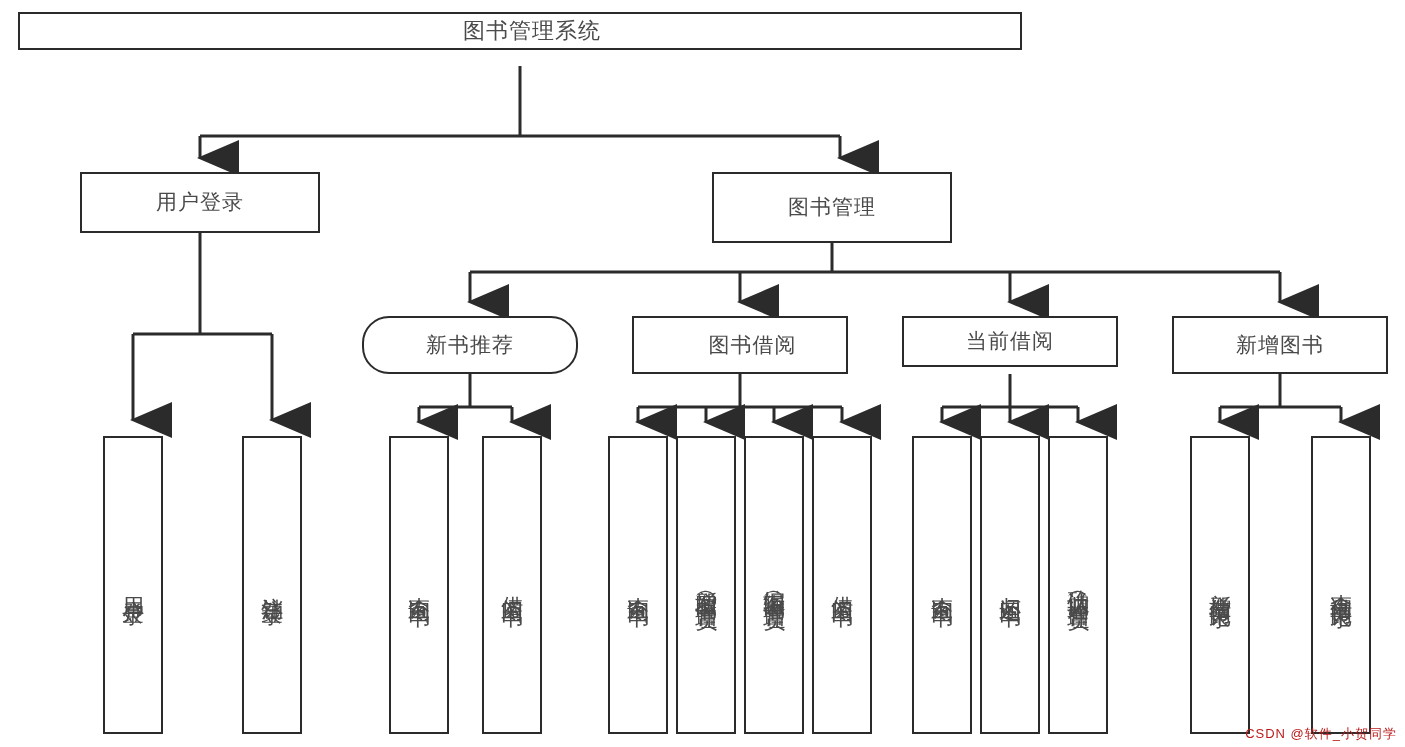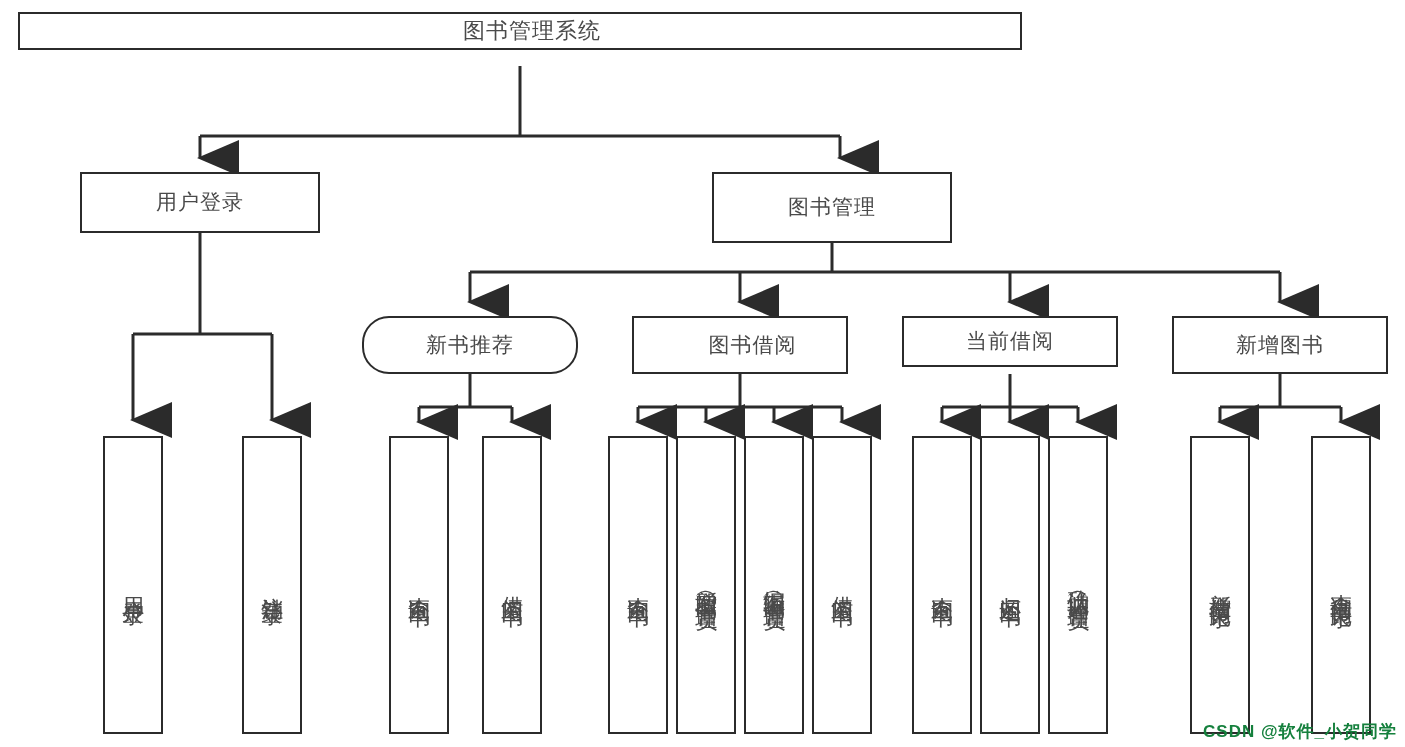--- a/index.html
+++ b/index.html
@@ -41,26 +41,25 @@
     font-size:22px;
     line-height:1.30;
     letter-spacing:3px;
     white-space:normal;
     text-align:center;
     color:#4a4a4a;
   }
   .watermark{
     position:absolute;
     right:8px;bottom:4px;
-    font-size:17px;
-    color:#15803d;
+    font-size:13px;
+    color:#b91c1c;
     letter-spacing:1px;
     white-space:nowrap;
     z-index:5;
-    font-weight:bold;
   }
 </style>
 </head>
 <body>
 
 <div id="canvas">
 
   <svg class="links" viewBox="0 0 1405 747">
     <defs>
       <marker id="arrow" viewBox="0 0 12 14" refX="6" refY="13" markerWidth="12" markerHeight="14" orient="auto-start-reverse">

